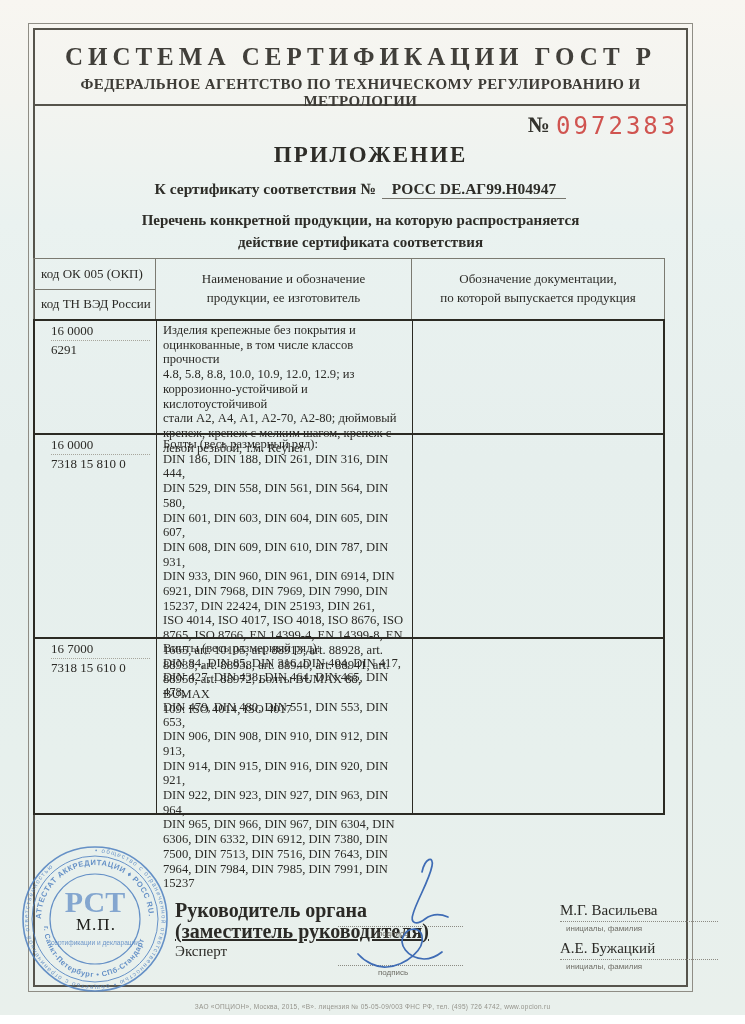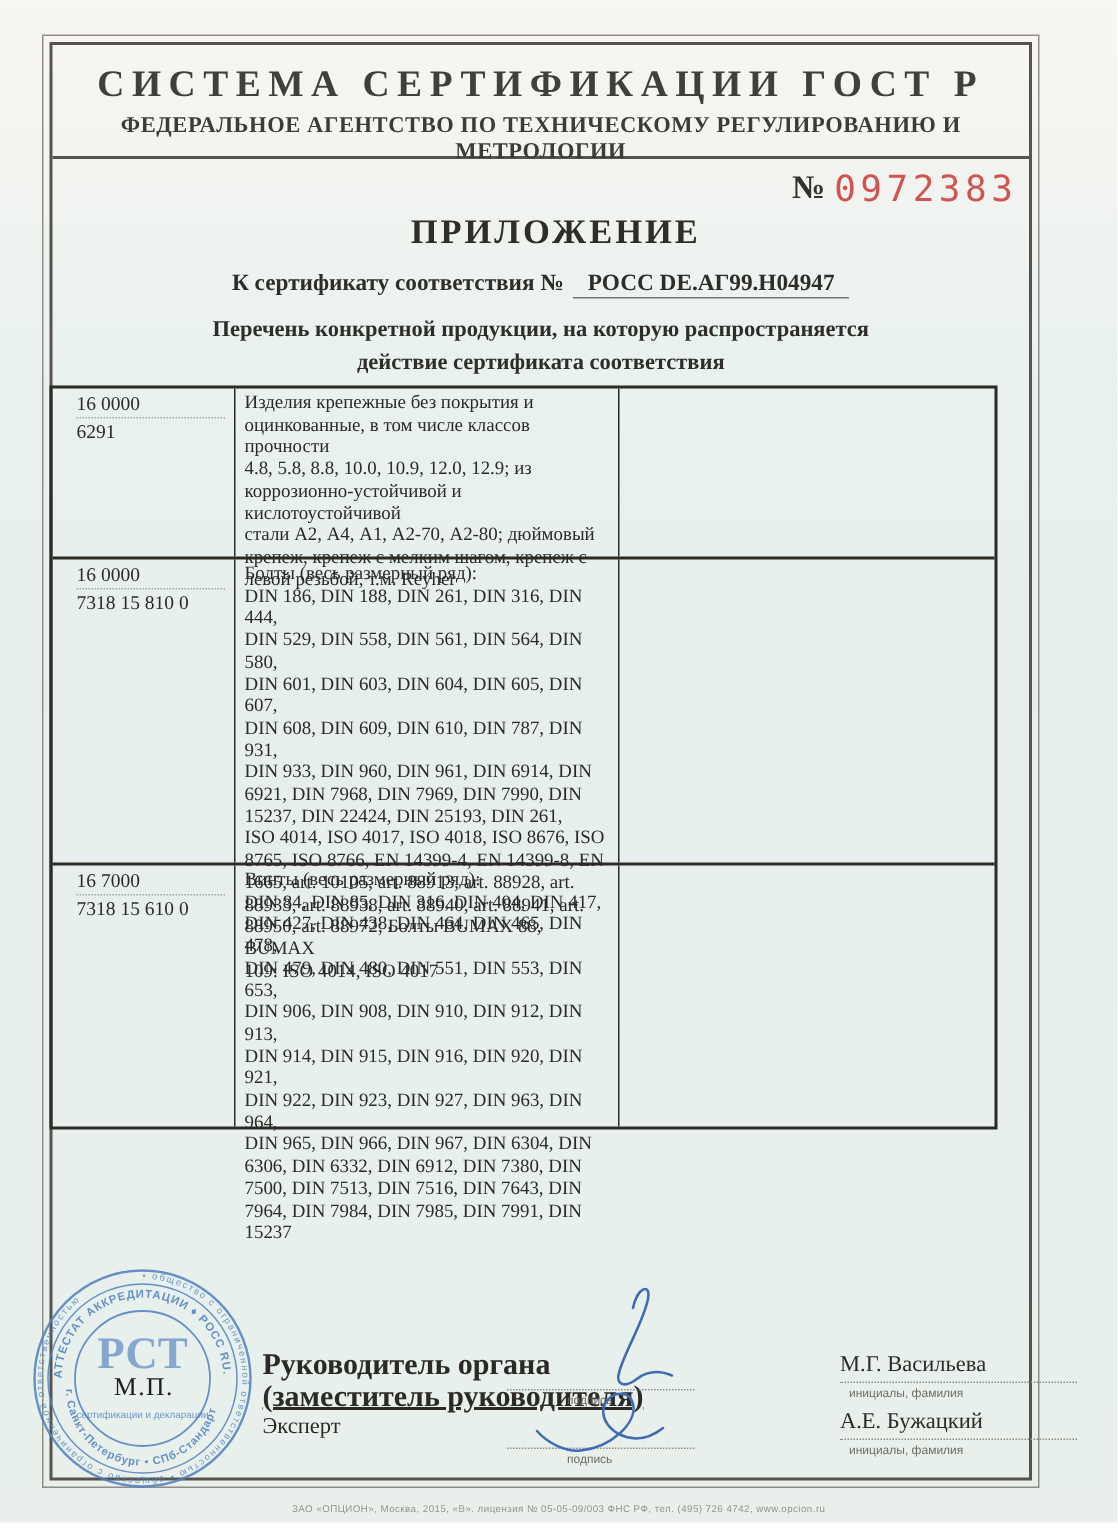--- a/index.html
+++ b/index.html
@@ -93,20 +93,30 @@
   <div class="doc-title">ПРИЛОЖЕНИЕ</div>
 
   <div class="cert-line">
     <span>К сертификату соответствия №</span><span class="cert-number">РОСС DE.АГ99.Н04947</span>
   </div>
 
   <div class="subtitle">Перечень конкретной продукции, на которую распространяется
 действие сертификата соответствия</div>
 
   <div class="cert-table">
+    <div class="t-head">
+      <div class="hc1">
+        <div>код ОК 005 (ОКП)</div>
+        <div>код ТН ВЭД России</div>
+      </div>
+      <div class="hc2">Наименование и обозначение
+продукции, ее изготовитель</div>
+      <div class="hc3">Обозначение документации,
+по которой выпускается продукция</div>
+    </div>
     <div class="t-body">
       <div class="t-row r1">
         <div class="c1">
           <span class="okp-code">16 0000</span>
           <span class="tnved-code">6291</span>
         </div>
         <div class="c2">Изделия крепежные без покрытия и
 оцинкованные, в том числе классов прочности
 4.8, 5.8, 8.8, 10.0, 10.9, 12.0, 12.9; из
 коррозионно-устойчивой и кислотоустойчивой

